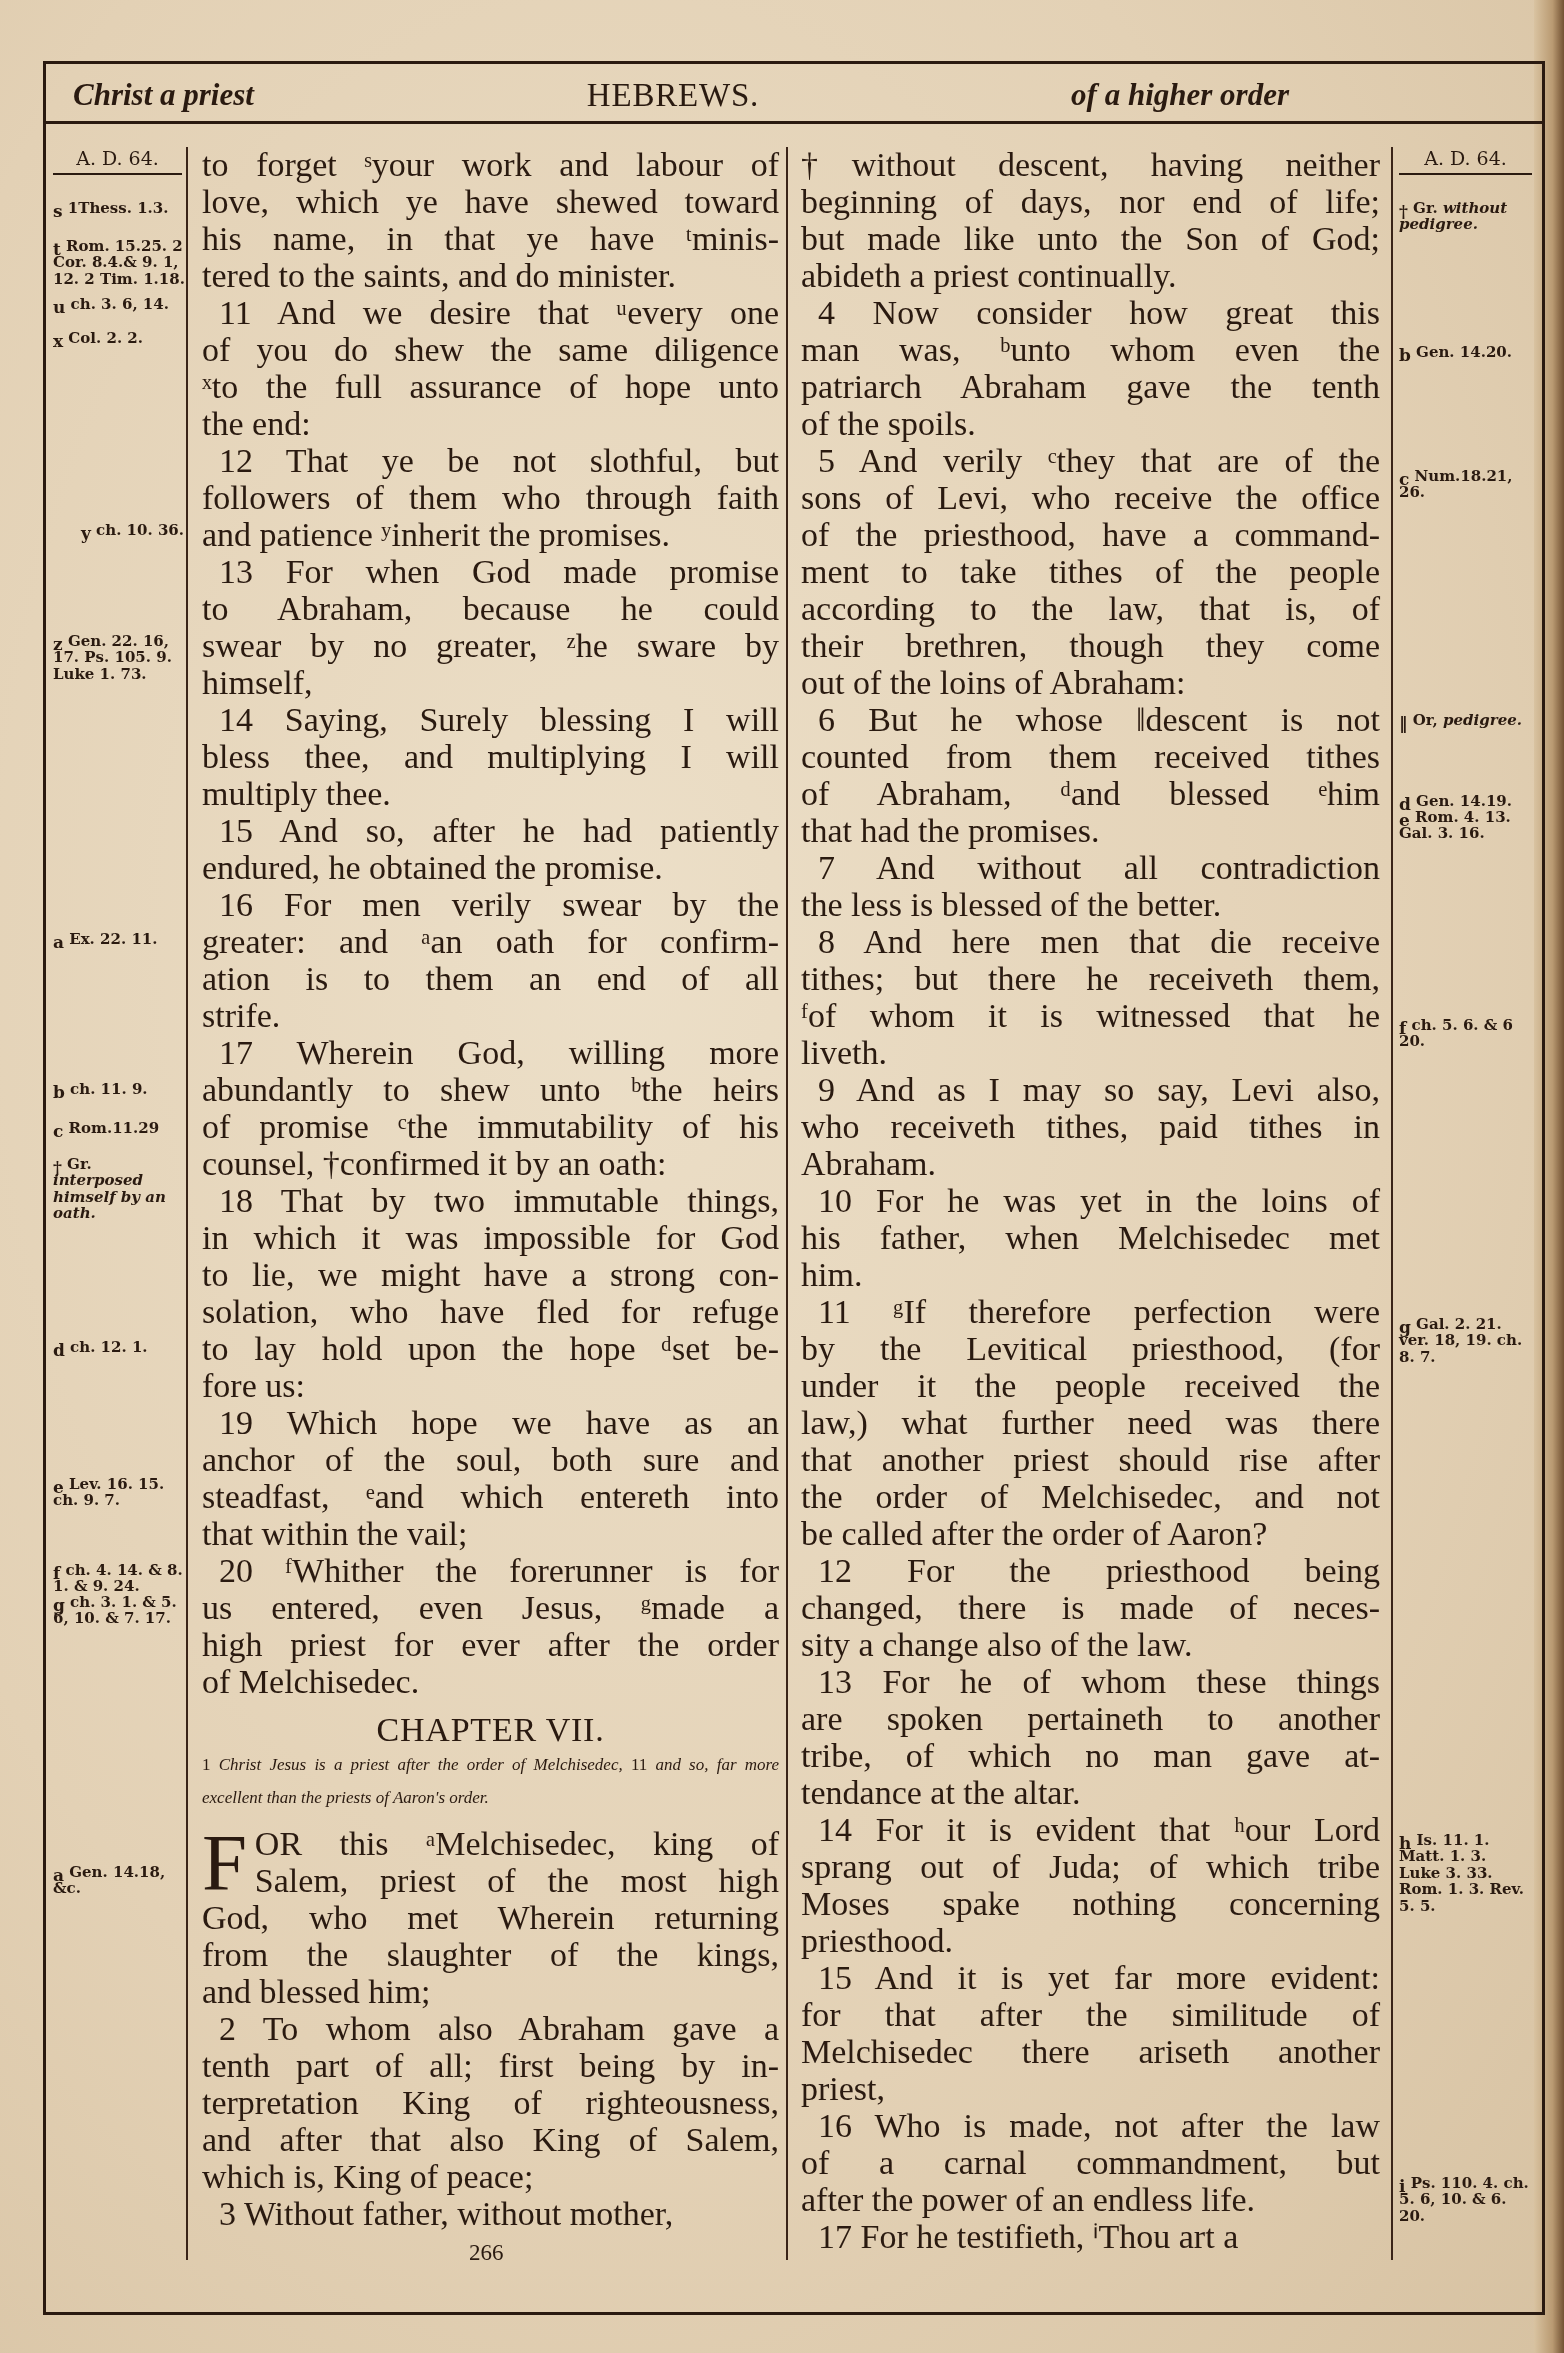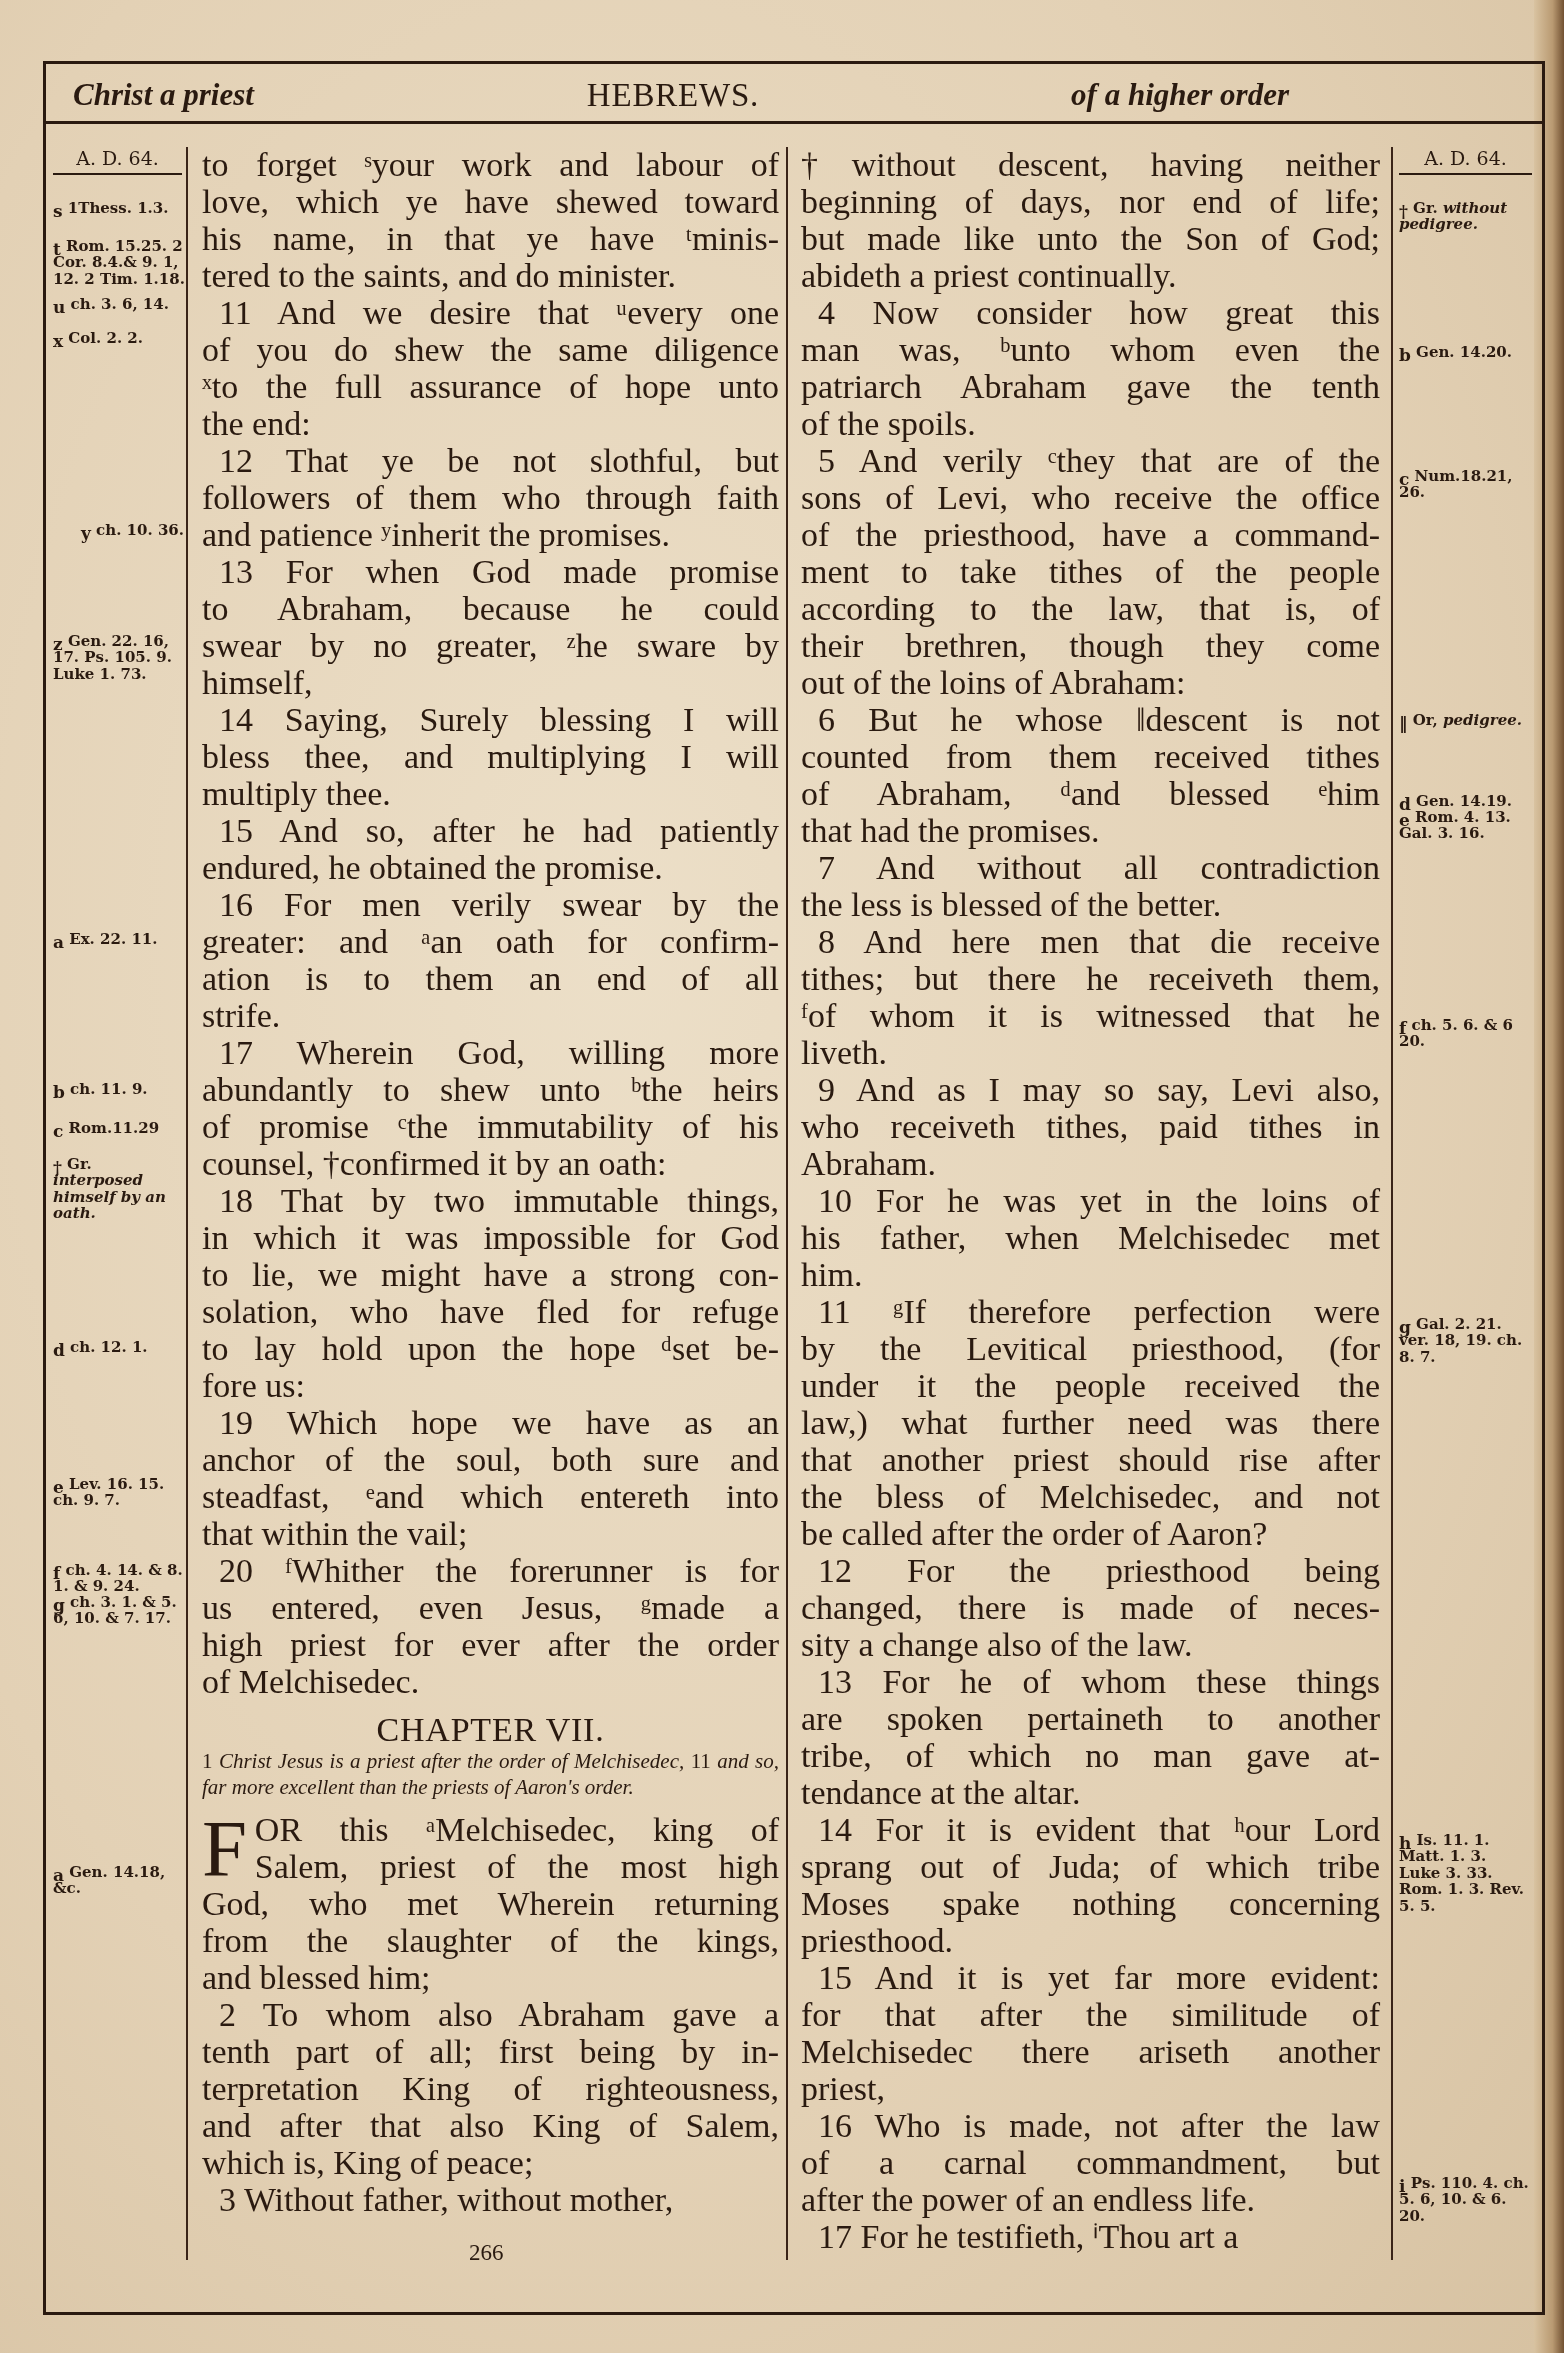--- a/index.html
+++ b/index.html
@@ -15,21 +15,21 @@
   .hrule{position:absolute;left:43px;width:1502px;height:3.1px;background:#2a1a10;}
   .vrule{position:absolute;width:1.6px;background:#3a2418;}
   .margin{position:absolute;color:#2a1a10;font-family:"DejaVu Serif",serif;font-weight:bold;font-size:15px;line-height:16.4px;}
   .margin .ad{font-weight:normal;font-size:19px;text-align:center;padding-bottom:6.3px;border-bottom:2.3px solid #2a1a10;margin-bottom:11px;}
   .note{position:absolute;left:0;width:133px;}
   .note i{font-style:italic;text-align:center;}
   .col{position:absolute;font-family:"Liberation Serif",serif;font-size:34px;line-height:37px;color:#2a1a10;text-align:justify;}
   .col .line{display:block;height:37px;white-space:nowrap;text-align-last:justify;}
   .col .line.last{text-align-last:left;}
   .chap{font-size:34px;text-align:center;letter-spacing:0.8px;margin-top:11px;}
-  .summary{font-size:21px;line-height:26px;font-style:italic;padding-left:0;}
+  .summary{font-size:17px;line-height:33px;font-style:italic;padding-left:0;}
   .summary .n{font-style:normal;}
   .dropcap{float:left;font-size:81px;line-height:67px;margin:4.7px 7.8px 0 0;}
   .folio{position:absolute;left:469px;top:2240px;font-family:"Liberation Serif",serif;font-size:23px;color:#2a1a10;}
   sup{font-size:17px;vertical-align:top;position:relative;top:3.1px;}
 </style>
 </head>
 <body>
 
 <div class="page"></div>
 <div class="edge"></div>
@@ -179,21 +179,21 @@
     <span class="line">who receiveth tithes, paid tithes in</span>
     <span class="line last">Abraham.</span>
     <span class="line"> 10 For he was yet in the loins of</span>
     <span class="line">his father, when Melchisedec met</span>
     <span class="line last">him.</span>
     <span class="line"> 11 ᵍIf therefore perfection were</span>
     <span class="line">by the Levitical priesthood, (for</span>
     <span class="line">under it the people received the</span>
     <span class="line">law,) what further need was there</span>
     <span class="line">that another priest should rise after</span>
-    <span class="line">the bless of Melchisedec, and not</span>
+    <span class="line">the order of Melchisedec, and not</span>
     <span class="line last">be called after the order of Aaron?</span>
     <span class="line"> 12 For the priesthood being</span>
     <span class="line">changed, there is made of neces-</span>
     <span class="line last">sity a change also of the law.</span>
     <span class="line"> 13 For he of whom these things</span>
     <span class="line">are spoken pertaineth to another</span>
     <span class="line">tribe, of which no man gave at-</span>
     <span class="line last">tendance at the altar.</span>
     <span class="line"> 14 For it is evident that ʰour Lord</span>
     <span class="line">sprang out of Juda; of which tribe</span>

